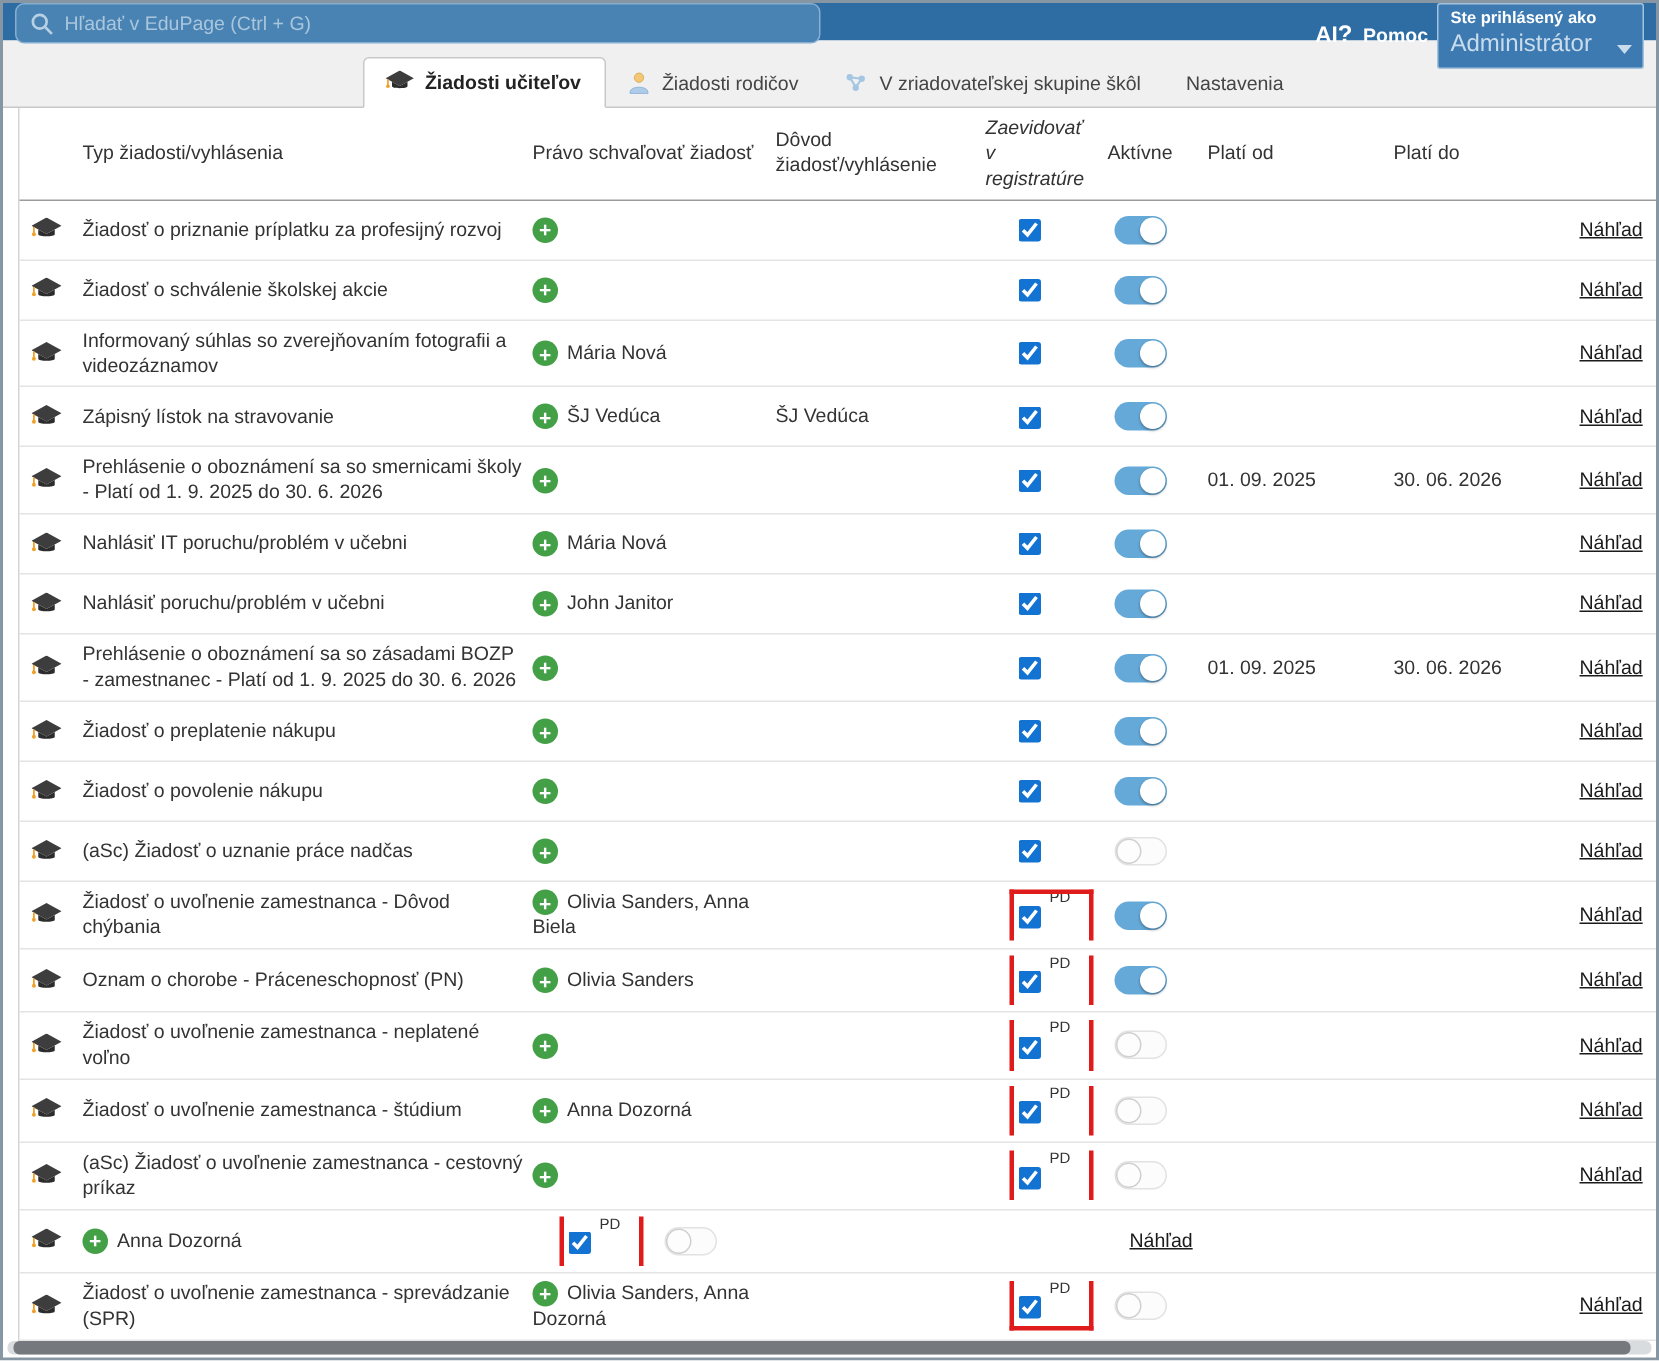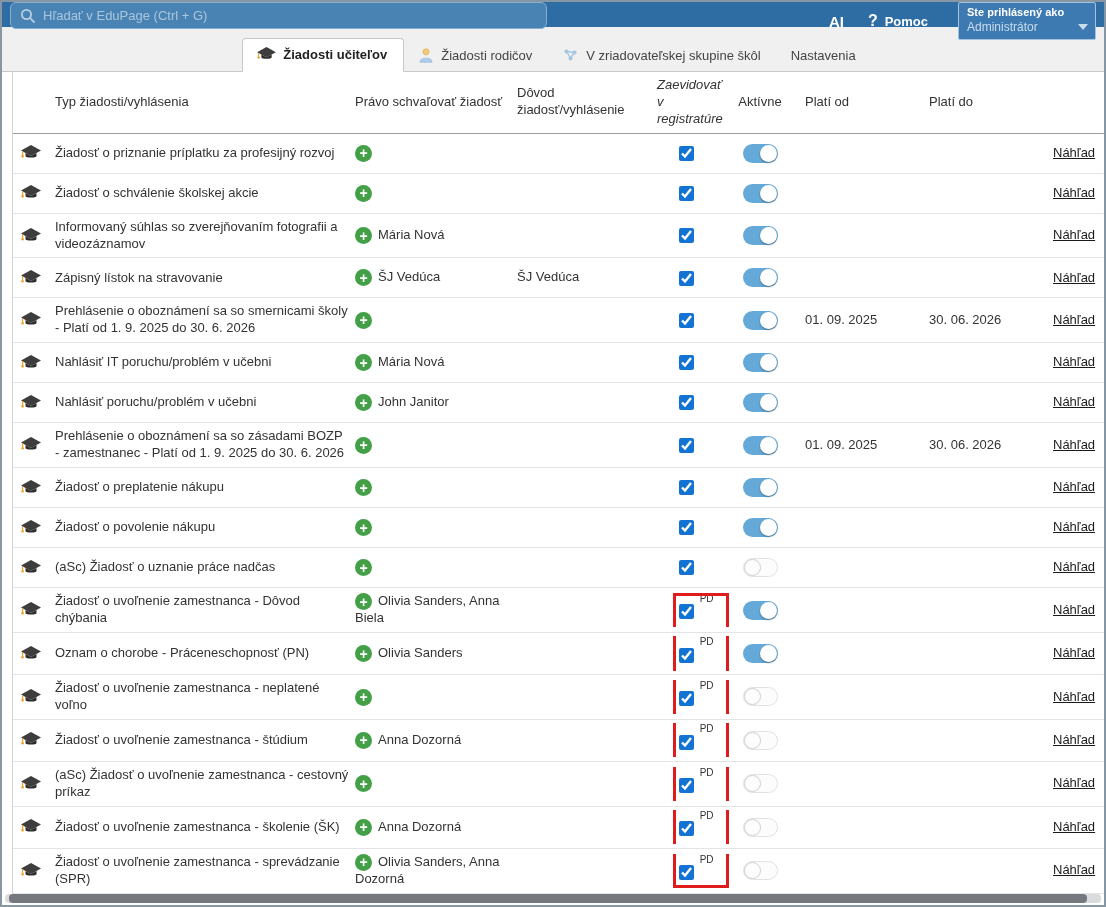--- a/index.html
+++ b/index.html
@@ -7,28 +7,28 @@
   body { font-family: "Liberation Sans", "DejaVu Sans", sans-serif; color:#333; }
   .page { position:relative; width:1106px; height:907px; border:2px solid #8796a3; overflow:hidden; background:#fff; }
 
   
   .topbar { height:25px; background:#2e6da4; display:flex; align-items:flex-start; padding:0 8px; }
   .searchwrap { position:relative; width:537px; height:27px; }
   .searchwrap svg { position:absolute; left:10px; top:6px; }
   .search { width:100%; height:27px; background:#4983b3; border:1px solid #86aecf; border-radius:6px;
             padding:0 10px 0 32px; color:#dce9f3; font-size:13px; outline:none; }
   .search::placeholder { color:#a9c6dd; }
-  .topbar-right { margin-left:auto; display:flex; align-items:center; gap:24px; }
+  .topbar-right { margin-left:auto; display:flex; align-items:center; gap:0; }
   .ai-btn { color:#fff; font-weight:bold; font-size:15px; cursor:pointer; }
   .help-btn { color:#fff; font-weight:bold; font-size:13px; cursor:pointer; display:flex; align-items:center; gap:7px; }
   .help-q { font-size:16px; font-weight:bold; }
   .userbox { width:138px; background:#3d7ab1; border:1px solid #a3c2dc; border-radius:2px;
              padding:3px 5px 4px 8px; position:relative; cursor:pointer; margin-left:6px; }
   .userbox .l1 { color:#fff; font-size:11px; font-weight:bold; line-height:1.25; }
-  .userbox .l2 { color:#c9dcec; font-size:12px; line-height:1.3; }
+  .userbox .l2 { color:#c9dcec; font-size:16px; line-height:1.3; }
   .caret { position:absolute; right:7px; bottom:9px; width:0; height:0;
            border-left:5px solid transparent; border-right:5px solid transparent; border-top:6px solid #c9dcec; }
 
   
   .tabbar { height:45px; background:#f0f0f0; border-bottom:1px solid #c8c8c8; display:flex; align-items:flex-end; padding:0 0 0 8px;justify-content:center; }
   .tab { display:flex; align-items:center; gap:7px; padding:8px 16px 9px 14px; font-size:13px; color:#444;
          cursor:pointer; margin-bottom:-1px; }
   .tab.active { background:#fff; border:1px solid #c8c8c8; border-bottom:1px solid #fff; border-radius:4px 4px 0 0; font-weight:bold; color:#222; }
   .tab .ticon { display:inline-flex; }
 
@@ -588,21 +588,20 @@
   </div>
         <div class="row pd-row">
     <div class="cell c-icon">
       <svg width="20" height="16" viewBox="0 0 20 16">
         <polygon points="10,0 20,5.5 10,11 0,5.5" fill="#3d3d3d"></polygon>
         <path d="M4.5,8 v3.2 c0,1.8 11,1.8 11,0 V8 L10,11 Z" fill="#2c2c2c"></path>
         <path d="M1.6,6.3 v4.2" stroke="#f0a028" stroke-width="1.2" fill="none"></path>
         <circle cx="1.6" cy="11.2" r="1.3" fill="#f0a028"></circle>
       </svg>
     </div>
-    <div class="cell c-title"><span class="title">Žiadosť o uvoľnenie zamestnanca - školenie (ŠK)</span></div>
     <div class="cell c-pravo">
       <span class="plus">+</span><span class="name">Anna Dozorná</span>
     </div>
     <div class="cell c-podat"><span class="name"></span></div>
     <div class="cell c-zaevid">
       <input type="checkbox" checked="" style="">
       <sup class="pd">PD</sup>
     <span class="red-frame"></span></div>
     <div class="cell c-aktivne">
       <span class="toggle off">

